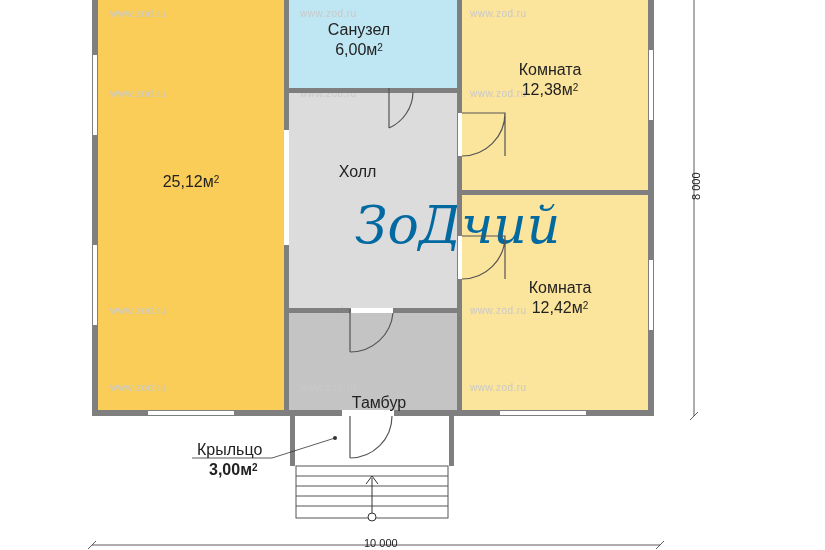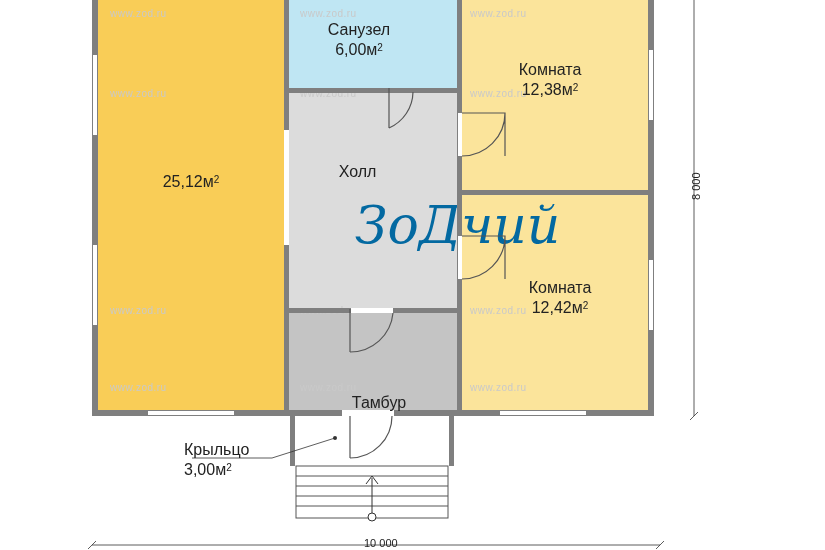--- a/index.html
+++ b/index.html
@@ -107,19 +107,19 @@
 <div class="label" style="left:289px;top:162px;width:137px;">
   <div>Холл</div>
 </div>
 <div class="label" style="left:475px;top:278px;width:170px;">
   <div>Комната</div>
   <div><span>12,42м</span><sup>2</sup></div>
 </div>
 <div class="label" style="left:289px;top:363px;width:180px;margin-top:30px;">
   <div>Тамбур</div>
 </div>
-<div class="label" style="left:184px;top:440px;width:90px;text-align:left;">
+<div class="label" style="left:197px;top:440px;width:90px;text-align:left;">
   <div>Крыльцо</div>
-  <div style="margin-left:0;"><span>3,00м</span><sup>2</sup></div>
+  <div style="margin-left:12px;font-weight:bold;"><span>3,00м</span><sup>2</sup></div>
 </div>
 
 <div class="dim" style="left:364px;top:537px;">10 000</div>
 <div class="dim" style="left:690px;top:200px;transform:rotate(-90deg);transform-origin:left top;">8 000</div>
 
 </body></html>

